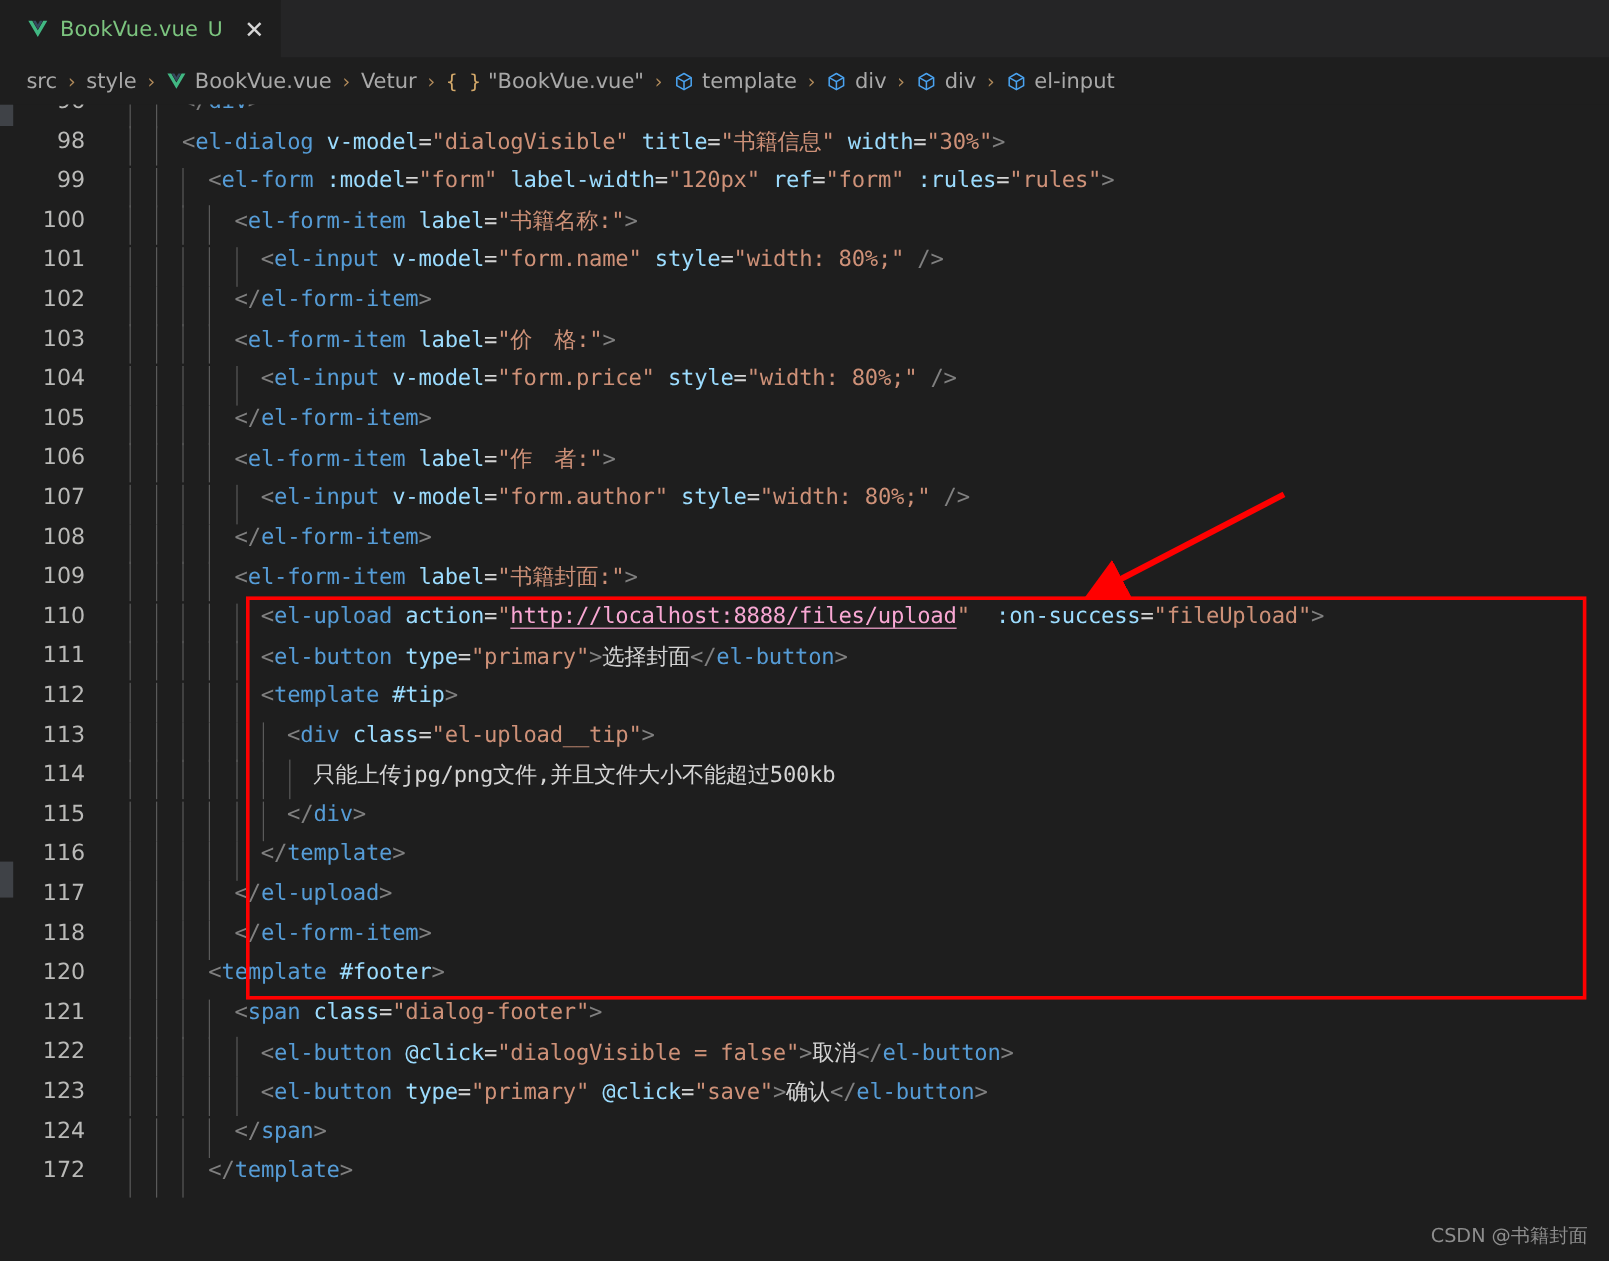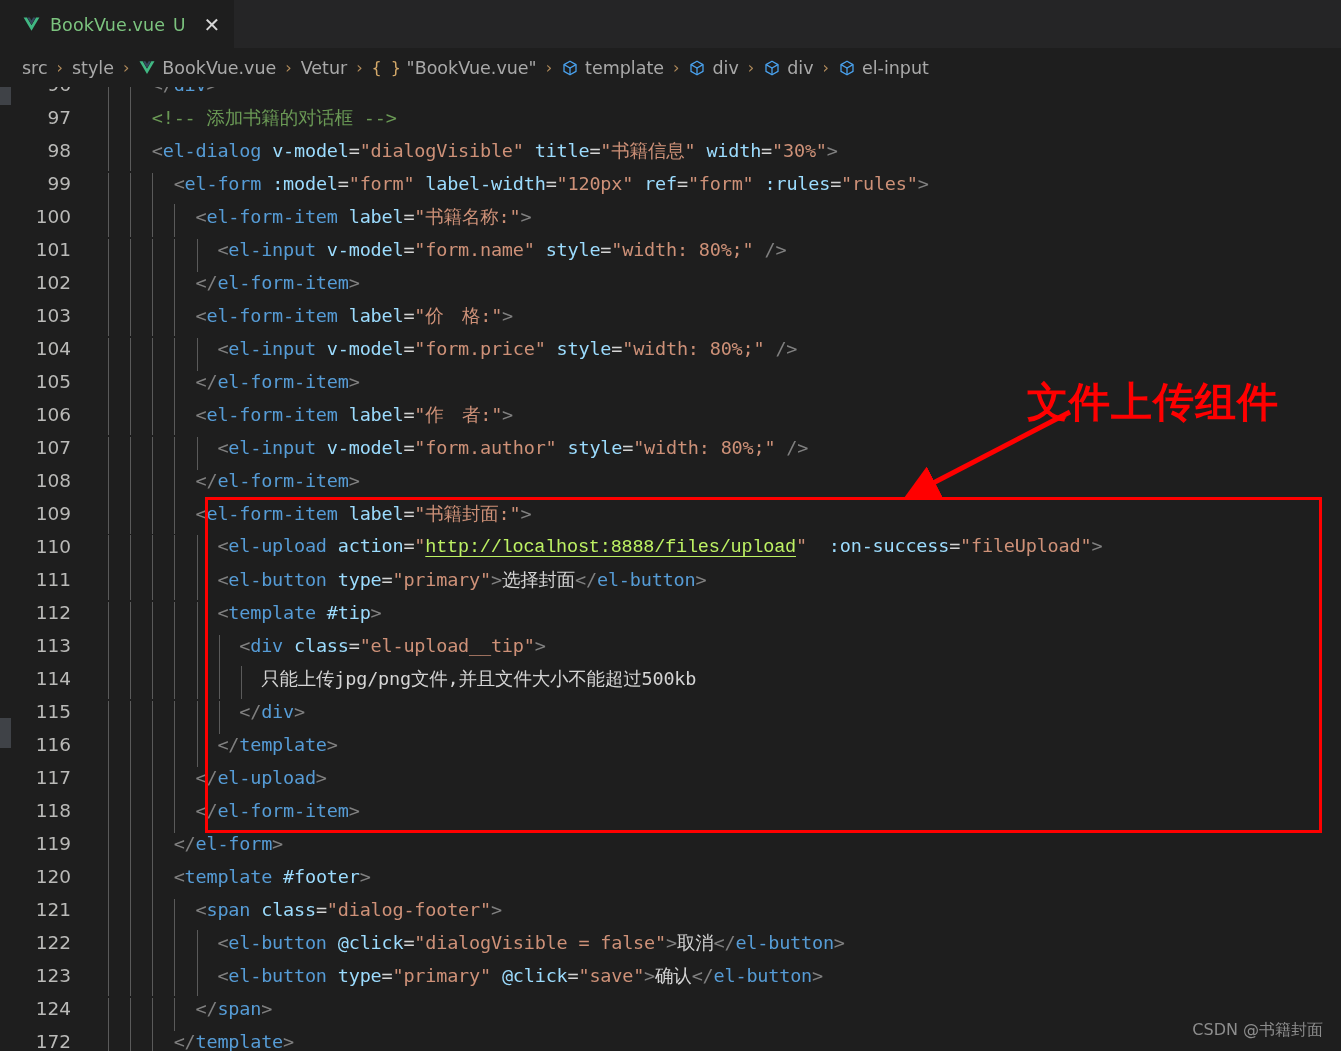--- a/index.html
+++ b/index.html
@@ -120,21 +120,21 @@
   }
 
   
   .t-tag      { color: #569cd6; }
   .t-punct    { color: #808080; }
   .t-attr     { color: #9cdcfe; }
   .t-eq       { color: #d4d4d4; }
   .t-str      { color: #ce9178; }
   .t-comment  { color: #6a9955; }
   .t-text     { color: #d4d4d4; }
-  .t-url      { color: #bef264; text-decoration: underline; text-underline-offset: 4px; font-family: Liberation Mono, monospace; }
+  .t-url      { color: #f9a8d4; text-decoration: underline; text-underline-offset: 4px; }
   .cjk        { font-family: "DejaVu Sans", sans-serif; }
 
   
   .anno-box {
     position: absolute;
     left: 205px; top: 410px;
     width: 1117px; height: 336px;
     border: 3px solid #ff0000;
     pointer-events: none;
   }
@@ -259,21 +259,20 @@
 
 <div class="editor">
 
   <div class="leftdeco">
     <div class="mark m1"></div>
     <div class="mark m2"></div>
   </div>
 
   <div class="code" id="code-lines" style="top: -19px;">
       <div class="line"><div class="ln">96</div><div class="src"><span class="guide" style="left:20px"></span><span class="guide" style="left:42.14px"></span><span class="t-text">    </span><span class="t-punct">&lt;/</span><span class="t-tag">div</span><span class="t-punct">&gt;</span></div></div>
-      <div class="line"><div class="ln">97</div><div class="src"><span class="guide" style="left:20px"></span><span class="guide" style="left:42.14px"></span><span class="t-text">    </span><span class="t-comment">&lt;!-- </span><span class="t-comment cjk">添加书籍的对话框</span><span class="t-comment"> --&gt;</span></div></div>
       <div class="line"><div class="ln">98</div><div class="src"><span class="guide" style="left:20px"></span><span class="guide" style="left:42.14px"></span><span class="t-text">    </span><span class="t-punct">&lt;</span><span class="t-tag">el-dialog</span><span class="t-text"> </span><span class="t-attr">v-model</span><span class="t-eq">=</span><span class="t-str">"dialogVisible"</span><span class="t-text"> </span><span class="t-attr">title</span><span class="t-eq">=</span><span class="t-str">"</span><span class="t-str cjk">书籍信息</span><span class="t-str">"</span><span class="t-text"> </span><span class="t-attr">width</span><span class="t-eq">=</span><span class="t-str">"30%"</span><span class="t-punct">&gt;</span></div></div>
       <div class="line"><div class="ln">99</div><div class="src"><span class="guide" style="left:20px"></span><span class="guide" style="left:42.14px"></span><span class="guide" style="left:64.28px"></span><span class="t-text">      </span><span class="t-punct">&lt;</span><span class="t-tag">el-form</span><span class="t-text"> </span><span class="t-attr">:model</span><span class="t-eq">=</span><span class="t-str">"form"</span><span class="t-text"> </span><span class="t-attr">label-width</span><span class="t-eq">=</span><span class="t-str">"120px"</span><span class="t-text"> </span><span class="t-attr">ref</span><span class="t-eq">=</span><span class="t-str">"form"</span><span class="t-text"> </span><span class="t-attr">:rules</span><span class="t-eq">=</span><span class="t-str">"rules"</span><span class="t-punct">&gt;</span></div></div>
       <div class="line"><div class="ln">100</div><div class="src"><span class="guide" style="left:20px"></span><span class="guide" style="left:42.14px"></span><span class="guide" style="left:64.28px"></span><span class="guide" style="left:86.42px"></span><span class="t-text">        </span><span class="t-punct">&lt;</span><span class="t-tag">el-form-item</span><span class="t-text"> </span><span class="t-attr">label</span><span class="t-eq">=</span><span class="t-str">"</span><span class="t-str cjk">书籍名称</span><span class="t-str">:"</span><span class="t-punct">&gt;</span></div></div>
       <div class="line"><div class="ln">101</div><div class="src"><span class="guide" style="left:20px"></span><span class="guide" style="left:42.14px"></span><span class="guide" style="left:64.28px"></span><span class="guide" style="left:86.42px"></span><span class="guide" style="left:108.56px"></span><span class="t-text">          </span><span class="t-punct">&lt;</span><span class="t-tag">el-input</span><span class="t-text"> </span><span class="t-attr">v-model</span><span class="t-eq">=</span><span class="t-str">"form.name"</span><span class="t-text"> </span><span class="t-attr">style</span><span class="t-eq">=</span><span class="t-str">"width: 80%;"</span><span class="t-text"> </span><span class="t-punct">/</span><span class="t-punct">&gt;</span></div></div>
       <div class="line"><div class="ln">102</div><div class="src"><span class="guide" style="left:20px"></span><span class="guide" style="left:42.14px"></span><span class="guide" style="left:64.28px"></span><span class="guide" style="left:86.42px"></span><span class="t-text">        </span><span class="t-punct">&lt;/</span><span class="t-tag">el-form-item</span><span class="t-punct">&gt;</span></div></div>
       <div class="line"><div class="ln">103</div><div class="src"><span class="guide" style="left:20px"></span><span class="guide" style="left:42.14px"></span><span class="guide" style="left:64.28px"></span><span class="guide" style="left:86.42px"></span><span class="t-text">        </span><span class="t-punct">&lt;</span><span class="t-tag">el-form-item</span><span class="t-text"> </span><span class="t-attr">label</span><span class="t-eq">=</span><span class="t-str">"</span><span class="t-str cjk">价　格</span><span class="t-str">:"</span><span class="t-punct">&gt;</span></div></div>
       <div class="line"><div class="ln">104</div><div class="src"><span class="guide" style="left:20px"></span><span class="guide" style="left:42.14px"></span><span class="guide" style="left:64.28px"></span><span class="guide" style="left:86.42px"></span><span class="guide" style="left:108.56px"></span><span class="t-text">          </span><span class="t-punct">&lt;</span><span class="t-tag">el-input</span><span class="t-text"> </span><span class="t-attr">v-model</span><span class="t-eq">=</span><span class="t-str">"form.price"</span><span class="t-text"> </span><span class="t-attr">style</span><span class="t-eq">=</span><span class="t-str">"width: 80%;"</span><span class="t-text"> </span><span class="t-punct">/</span><span class="t-punct">&gt;</span></div></div>
       <div class="line"><div class="ln">105</div><div class="src"><span class="guide" style="left:20px"></span><span class="guide" style="left:42.14px"></span><span class="guide" style="left:64.28px"></span><span class="guide" style="left:86.42px"></span><span class="t-text">        </span><span class="t-punct">&lt;/</span><span class="t-tag">el-form-item</span><span class="t-punct">&gt;</span></div></div>
       <div class="line"><div class="ln">106</div><div class="src"><span class="guide" style="left:20px"></span><span class="guide" style="left:42.14px"></span><span class="guide" style="left:64.28px"></span><span class="guide" style="left:86.42px"></span><span class="t-text">        </span><span class="t-punct">&lt;</span><span class="t-tag">el-form-item</span><span class="t-text"> </span><span class="t-attr">label</span><span class="t-eq">=</span><span class="t-str">"</span><span class="t-str cjk">作　者</span><span class="t-str">:"</span><span class="t-punct">&gt;</span></div></div>
       <div class="line"><div class="ln">107</div><div class="src"><span class="guide" style="left:20px"></span><span class="guide" style="left:42.14px"></span><span class="guide" style="left:64.28px"></span><span class="guide" style="left:86.42px"></span><span class="guide" style="left:108.56px"></span><span class="t-text">          </span><span class="t-punct">&lt;</span><span class="t-tag">el-input</span><span class="t-text"> </span><span class="t-attr">v-model</span><span class="t-eq">=</span><span class="t-str">"form.author"</span><span class="t-text"> </span><span class="t-attr">style</span><span class="t-eq">=</span><span class="t-str">"width: 80%;"</span><span class="t-text"> </span><span class="t-punct">/</span><span class="t-punct">&gt;</span></div></div>
@@ -281,34 +280,32 @@
       <div class="line"><div class="ln">109</div><div class="src"><span class="guide" style="left:20px"></span><span class="guide" style="left:42.14px"></span><span class="guide" style="left:64.28px"></span><span class="guide" style="left:86.42px"></span><span class="t-text">        </span><span class="t-punct">&lt;</span><span class="t-tag">el-form-item</span><span class="t-text"> </span><span class="t-attr">label</span><span class="t-eq">=</span><span class="t-str">"</span><span class="t-str cjk">书籍封面</span><span class="t-str">:"</span><span class="t-punct">&gt;</span></div></div>
       <div class="line"><div class="ln">110</div><div class="src"><span class="guide" style="left:20px"></span><span class="guide" style="left:42.14px"></span><span class="guide" style="left:64.28px"></span><span class="guide" style="left:86.42px"></span><span class="guide" style="left:108.56px"></span><span class="t-text">          </span><span class="t-punct">&lt;</span><span class="t-tag">el-upload</span><span class="t-text"> </span><span class="t-attr">action</span><span class="t-eq">=</span><span class="t-str">"</span><span class="t-url">http://localhost:8888/files/upload</span><span class="t-str">"</span><span class="t-text"> </span><span class="t-text"> </span><span class="t-attr">:on-success</span><span class="t-eq">=</span><span class="t-str">"fileUpload"</span><span class="t-punct">&gt;</span></div></div>
       <div class="line"><div class="ln">111</div><div class="src"><span class="guide" style="left:20px"></span><span class="guide" style="left:42.14px"></span><span class="guide" style="left:64.28px"></span><span class="guide" style="left:86.42px"></span><span class="guide" style="left:108.56px"></span><span class="t-text">          </span><span class="t-punct">&lt;</span><span class="t-tag">el-button</span><span class="t-text"> </span><span class="t-attr">type</span><span class="t-eq">=</span><span class="t-str">"primary"</span><span class="t-punct">&gt;</span><span class="t-text cjk">选择封面</span><span class="t-punct">&lt;/</span><span class="t-tag">el-button</span><span class="t-punct">&gt;</span></div></div>
       <div class="line"><div class="ln">112</div><div class="src"><span class="guide" style="left:20px"></span><span class="guide" style="left:42.14px"></span><span class="guide" style="left:64.28px"></span><span class="guide" style="left:86.42px"></span><span class="guide" style="left:108.56px"></span><span class="t-text">          </span><span class="t-punct">&lt;</span><span class="t-tag">template</span><span class="t-text"> </span><span class="t-attr">#tip</span><span class="t-punct">&gt;</span></div></div>
       <div class="line"><div class="ln">113</div><div class="src"><span class="guide" style="left:20px"></span><span class="guide" style="left:42.14px"></span><span class="guide" style="left:64.28px"></span><span class="guide" style="left:86.42px"></span><span class="guide" style="left:108.56px"></span><span class="guide" style="left:130.7px"></span><span class="t-text">            </span><span class="t-punct">&lt;</span><span class="t-tag">div</span><span class="t-text"> </span><span class="t-attr">class</span><span class="t-eq">=</span><span class="t-str">"el-upload__tip"</span><span class="t-punct">&gt;</span></div></div>
       <div class="line"><div class="ln">114</div><div class="src"><span class="guide" style="left:20px"></span><span class="guide" style="left:42.14px"></span><span class="guide" style="left:64.28px"></span><span class="guide" style="left:86.42px"></span><span class="guide" style="left:108.56px"></span><span class="guide" style="left:130.7px"></span><span class="guide" style="left:152.84px"></span><span class="t-text">              </span><span class="t-text cjk">只能上传</span><span class="t-text">jpg/png</span><span class="t-text cjk">文件</span><span class="t-text">,</span><span class="t-text cjk">并且文件大小不能超过</span><span class="t-text">500kb</span></div></div>
       <div class="line"><div class="ln">115</div><div class="src"><span class="guide" style="left:20px"></span><span class="guide" style="left:42.14px"></span><span class="guide" style="left:64.28px"></span><span class="guide" style="left:86.42px"></span><span class="guide" style="left:108.56px"></span><span class="guide" style="left:130.7px"></span><span class="t-text">            </span><span class="t-punct">&lt;/</span><span class="t-tag">div</span><span class="t-punct">&gt;</span></div></div>
       <div class="line"><div class="ln">116</div><div class="src"><span class="guide" style="left:20px"></span><span class="guide" style="left:42.14px"></span><span class="guide" style="left:64.28px"></span><span class="guide" style="left:86.42px"></span><span class="guide" style="left:108.56px"></span><span class="t-text">          </span><span class="t-punct">&lt;/</span><span class="t-tag">template</span><span class="t-punct">&gt;</span></div></div>
       <div class="line"><div class="ln">117</div><div class="src"><span class="guide" style="left:20px"></span><span class="guide" style="left:42.14px"></span><span class="guide" style="left:64.28px"></span><span class="guide" style="left:86.42px"></span><span class="t-text">        </span><span class="t-punct">&lt;/</span><span class="t-tag">el-upload</span><span class="t-punct">&gt;</span></div></div>
       <div class="line"><div class="ln">118</div><div class="src"><span class="guide" style="left:20px"></span><span class="guide" style="left:42.14px"></span><span class="guide" style="left:64.28px"></span><span class="guide" style="left:86.42px"></span><span class="t-text">        </span><span class="t-punct">&lt;/</span><span class="t-tag">el-form-item</span><span class="t-punct">&gt;</span></div></div>
-      <div class="line"><div class="ln">119</div><div class="src"><span class="guide" style="left:20px"></span><span class="guide" style="left:42.14px"></span><span class="guide" style="left:64.28px"></span><span class="t-text">      </span><span class="t-punct">&lt;/</span><span class="t-tag">el-form</span><span class="t-punct">&gt;</span></div></div>
       <div class="line"><div class="ln">120</div><div class="src"><span class="guide" style="left:20px"></span><span class="guide" style="left:42.14px"></span><span class="guide" style="left:64.28px"></span><span class="t-text">      </span><span class="t-punct">&lt;</span><span class="t-tag">template</span><span class="t-text"> </span><span class="t-attr">#footer</span><span class="t-punct">&gt;</span></div></div>
       <div class="line"><div class="ln">121</div><div class="src"><span class="guide" style="left:20px"></span><span class="guide" style="left:42.14px"></span><span class="guide" style="left:64.28px"></span><span class="guide" style="left:86.42px"></span><span class="t-text">        </span><span class="t-punct">&lt;</span><span class="t-tag">span</span><span class="t-text"> </span><span class="t-attr">class</span><span class="t-eq">=</span><span class="t-str">"dialog-footer"</span><span class="t-punct">&gt;</span></div></div>
       <div class="line"><div class="ln">122</div><div class="src"><span class="guide" style="left:20px"></span><span class="guide" style="left:42.14px"></span><span class="guide" style="left:64.28px"></span><span class="guide" style="left:86.42px"></span><span class="guide" style="left:108.56px"></span><span class="t-text">          </span><span class="t-punct">&lt;</span><span class="t-tag">el-button</span><span class="t-text"> </span><span class="t-attr">@click</span><span class="t-eq">=</span><span class="t-str">"dialogVisible = false"</span><span class="t-punct">&gt;</span><span class="t-text cjk">取消</span><span class="t-punct">&lt;/</span><span class="t-tag">el-button</span><span class="t-punct">&gt;</span></div></div>
       <div class="line"><div class="ln">123</div><div class="src"><span class="guide" style="left:20px"></span><span class="guide" style="left:42.14px"></span><span class="guide" style="left:64.28px"></span><span class="guide" style="left:86.42px"></span><span class="guide" style="left:108.56px"></span><span class="t-text">          </span><span class="t-punct">&lt;</span><span class="t-tag">el-button</span><span class="t-text"> </span><span class="t-attr">type</span><span class="t-eq">=</span><span class="t-str">"primary"</span><span class="t-text"> </span><span class="t-attr">@click</span><span class="t-eq">=</span><span class="t-str">"save"</span><span class="t-punct">&gt;</span><span class="t-text cjk">确认</span><span class="t-punct">&lt;/</span><span class="t-tag">el-button</span><span class="t-punct">&gt;</span></div></div>
       <div class="line"><div class="ln">124</div><div class="src"><span class="guide" style="left:20px"></span><span class="guide" style="left:42.14px"></span><span class="guide" style="left:64.28px"></span><span class="guide" style="left:86.42px"></span><span class="t-text">        </span><span class="t-punct">&lt;/</span><span class="t-tag">span</span><span class="t-punct">&gt;</span></div></div>
       <div class="line"><div class="ln">172</div><div class="src"><span class="guide" style="left:20px"></span><span class="guide" style="left:42.14px"></span><span class="guide" style="left:64.28px"></span><span class="t-text">      </span><span class="t-punct">&lt;/</span><span class="t-tag">template</span><span class="t-punct">&gt;</span></div></div>
     </div>
 
   <div class="anno-box"></div>
   <svg class="anno-arrow" width="240" height="135">
     <defs>
       <marker id="ah" markerWidth="7" markerHeight="7" refX="5.6" refY="3.5" orient="auto">
         <polygon points="0 0, 7 3.5, 0 7" fill="#ff0000"></polygon>
       </marker>
     </defs>
     <line x1="190" y1="25" x2="30" y2="108" stroke="#ff0000" stroke-width="5" marker-end="url(#ah)"></line>
   </svg>
-  <div class="anno-text">文件上传组件</div>
 
   <div class="watermark">CSDN @书籍封面</div>
 </div>
 
 </body></html>

